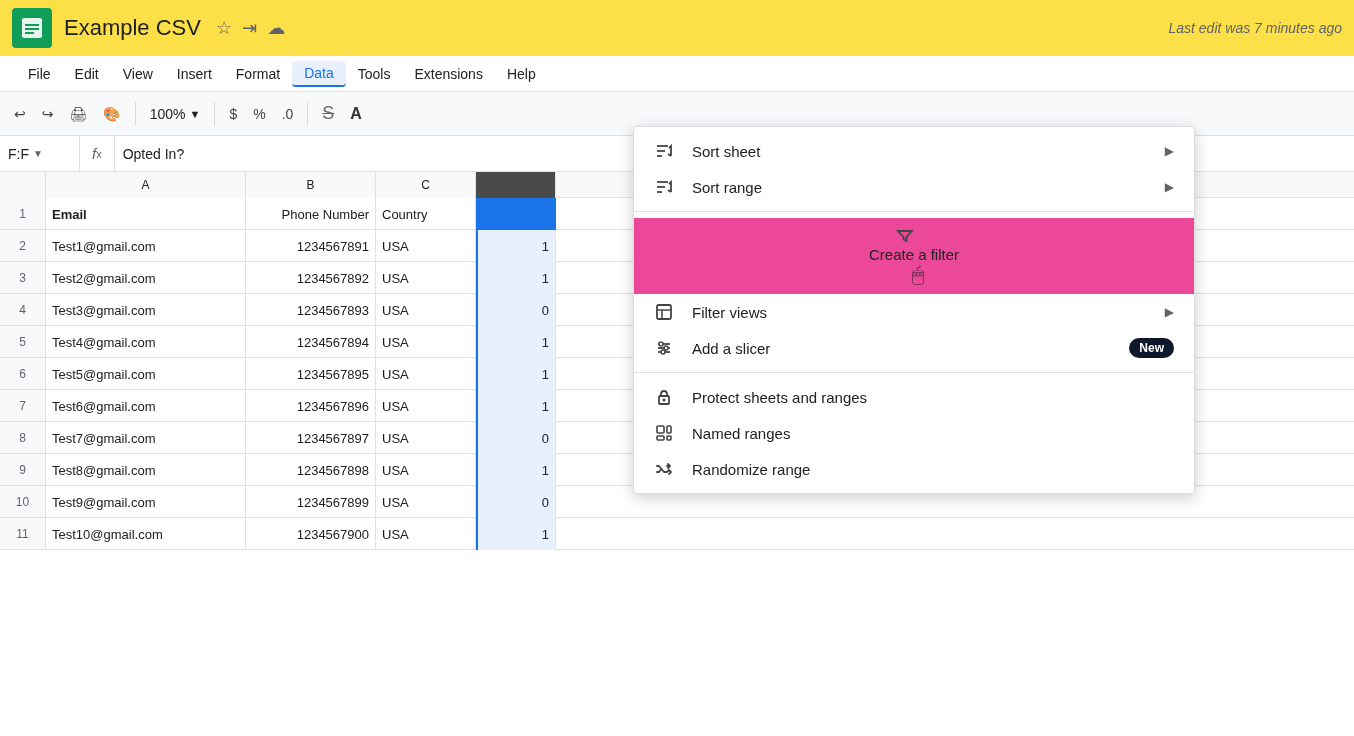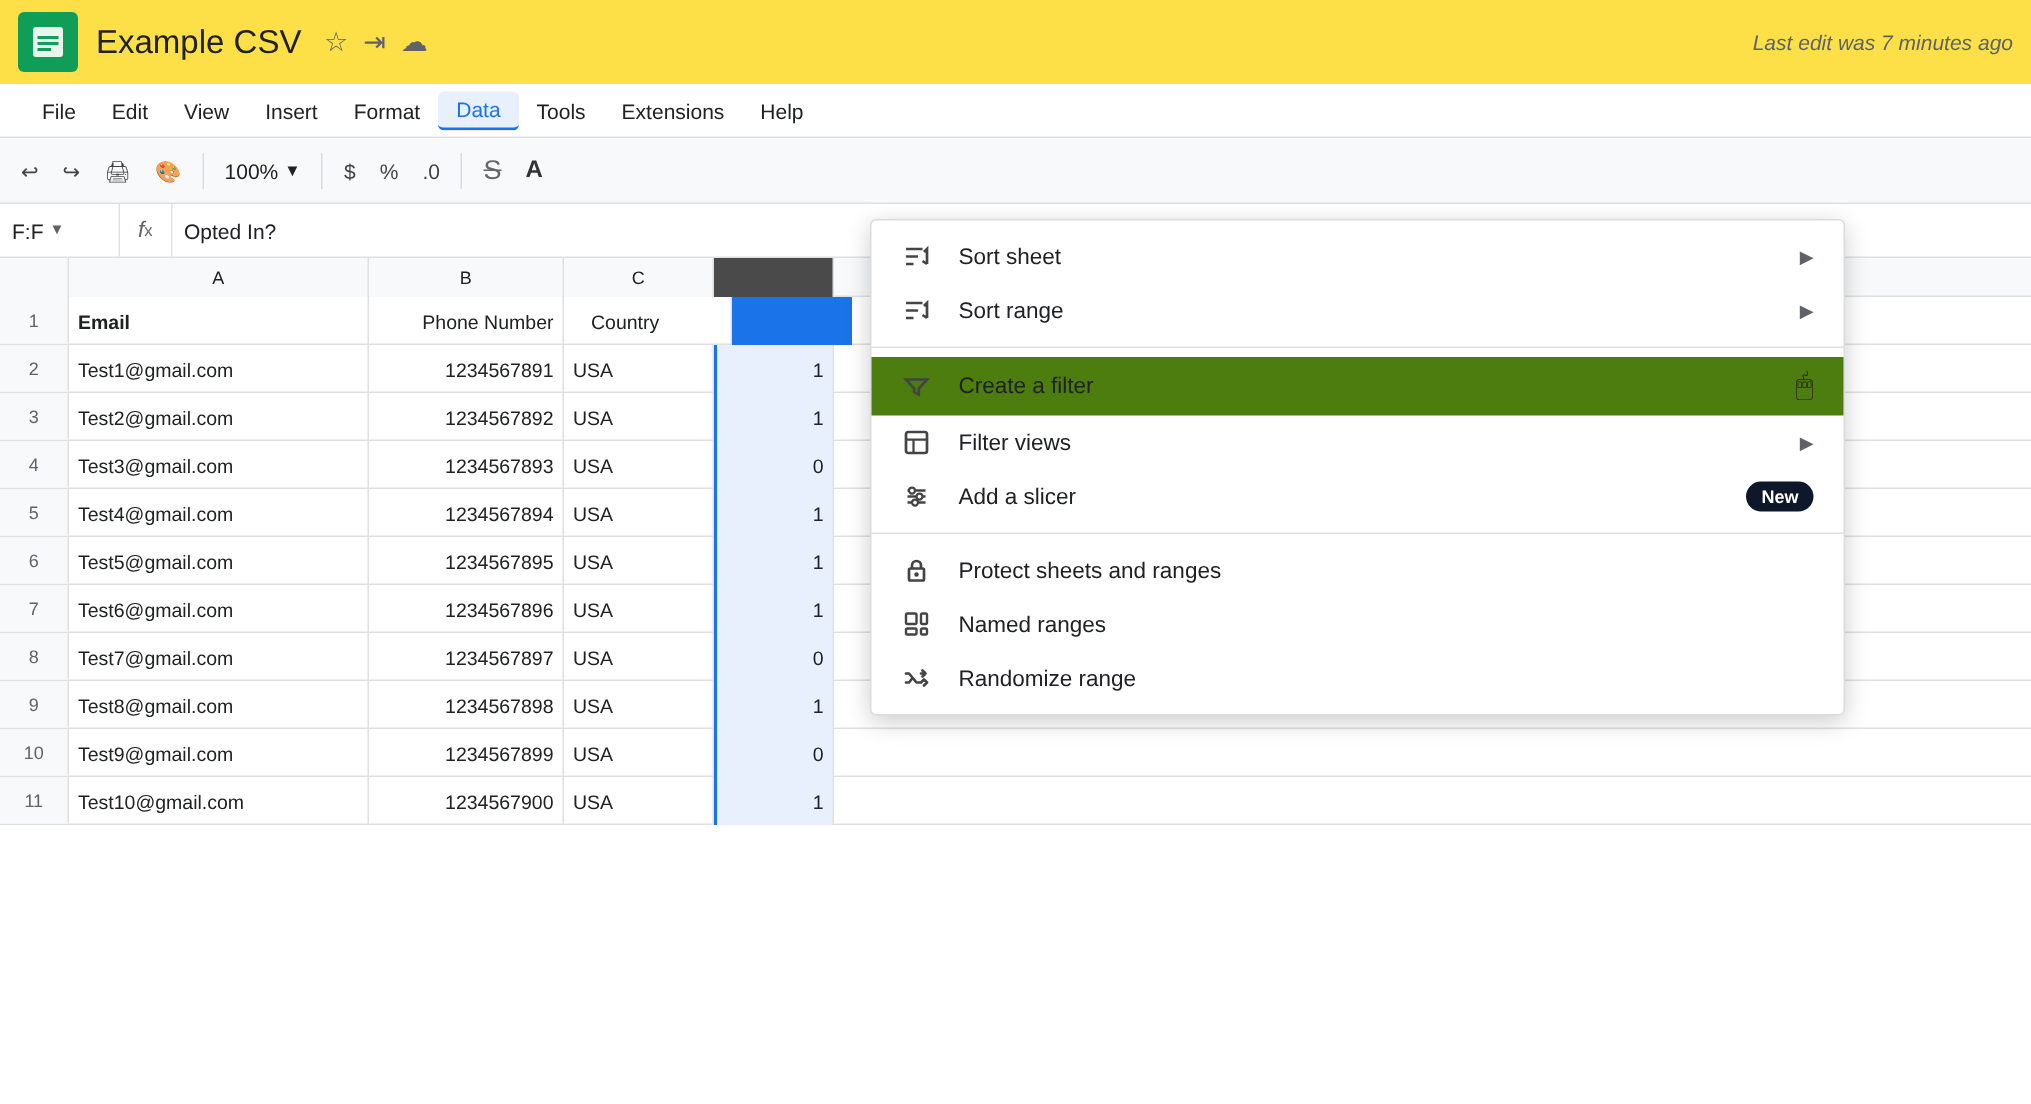--- a/index.html
+++ b/index.html
@@ -227,45 +227,44 @@
       justify-content: flex-end;
       background: #e8f0fe;
       border-left: 2px solid #1a73e8;
     }
     .row-1 .cell-last { background: #1a73e8; color: #fff; border: none; }
 
     
     #data-menu {
       position: absolute;
       top: 126px;
-      left: 580px;
-      width: 650px;
+      left: 633px;
+      width: 562px;
       background: #fff;
       border: 1px solid #dadce0;
       border-radius: 4px;
       box-shadow: 0 4px 16px rgba(0,0,0,0.2);
       z-index: 100;
       padding: 6px 0;
-      margin-top: 20px;
     }
     .menu-divider {
       height: 1px;
       background: #e0e0e0;
       margin: 6px 0;
     }
     .dropdown-item {
       display: flex;
       align-items: center;
       padding: 8px 20px;
       font-size: 14px;
       color: #202124;
       cursor: pointer;
       position: relative;
     }
-    .dropdown-item.highlighted { background: #4d7c0f; }
+    .dropdown-item.highlighted { background: #ec4899; flex-direction: column; }
     .dropdown-icon {
       width: 24px;
       margin-right: 14px;
       font-size: 16px;
       color: #444;
       flex-shrink: 0;
       display: flex;
       align-items: center;
     }
     .dropdown-label {
@@ -360,21 +359,21 @@
     <div class="col-header col-a">A</div>
     <div class="col-header col-b">B</div>
     <div class="col-header col-c">C</div>
     <div class="col-header col-last"></div>
   </div>
 
   <div class="data-row row-1">
     <div class="row-num">1</div>
     <div class="data-cell cell-a" style="font-weight:700;text-align:right;">Email</div>
     <div class="data-cell cell-b" style="font-weight:500;">Phone Number</div>
-    <div class="data-cell cell-c" style="font-weight:500;margin-left:12px;">Country</div>
+    <div class="data-cell cell-c" style="font-weight:500;">Country</div>
     <div class="data-cell cell-last"></div>
   </div>
 
   <div class="data-row">
     <div class="row-num">2</div>
     <div class="data-cell cell-a">Test1@gmail.com</div>
     <div class="data-cell cell-b">1234567891</div>
     <div class="data-cell cell-c">USA</div>
     <div class="data-cell cell-last">1</div>
   </div>

